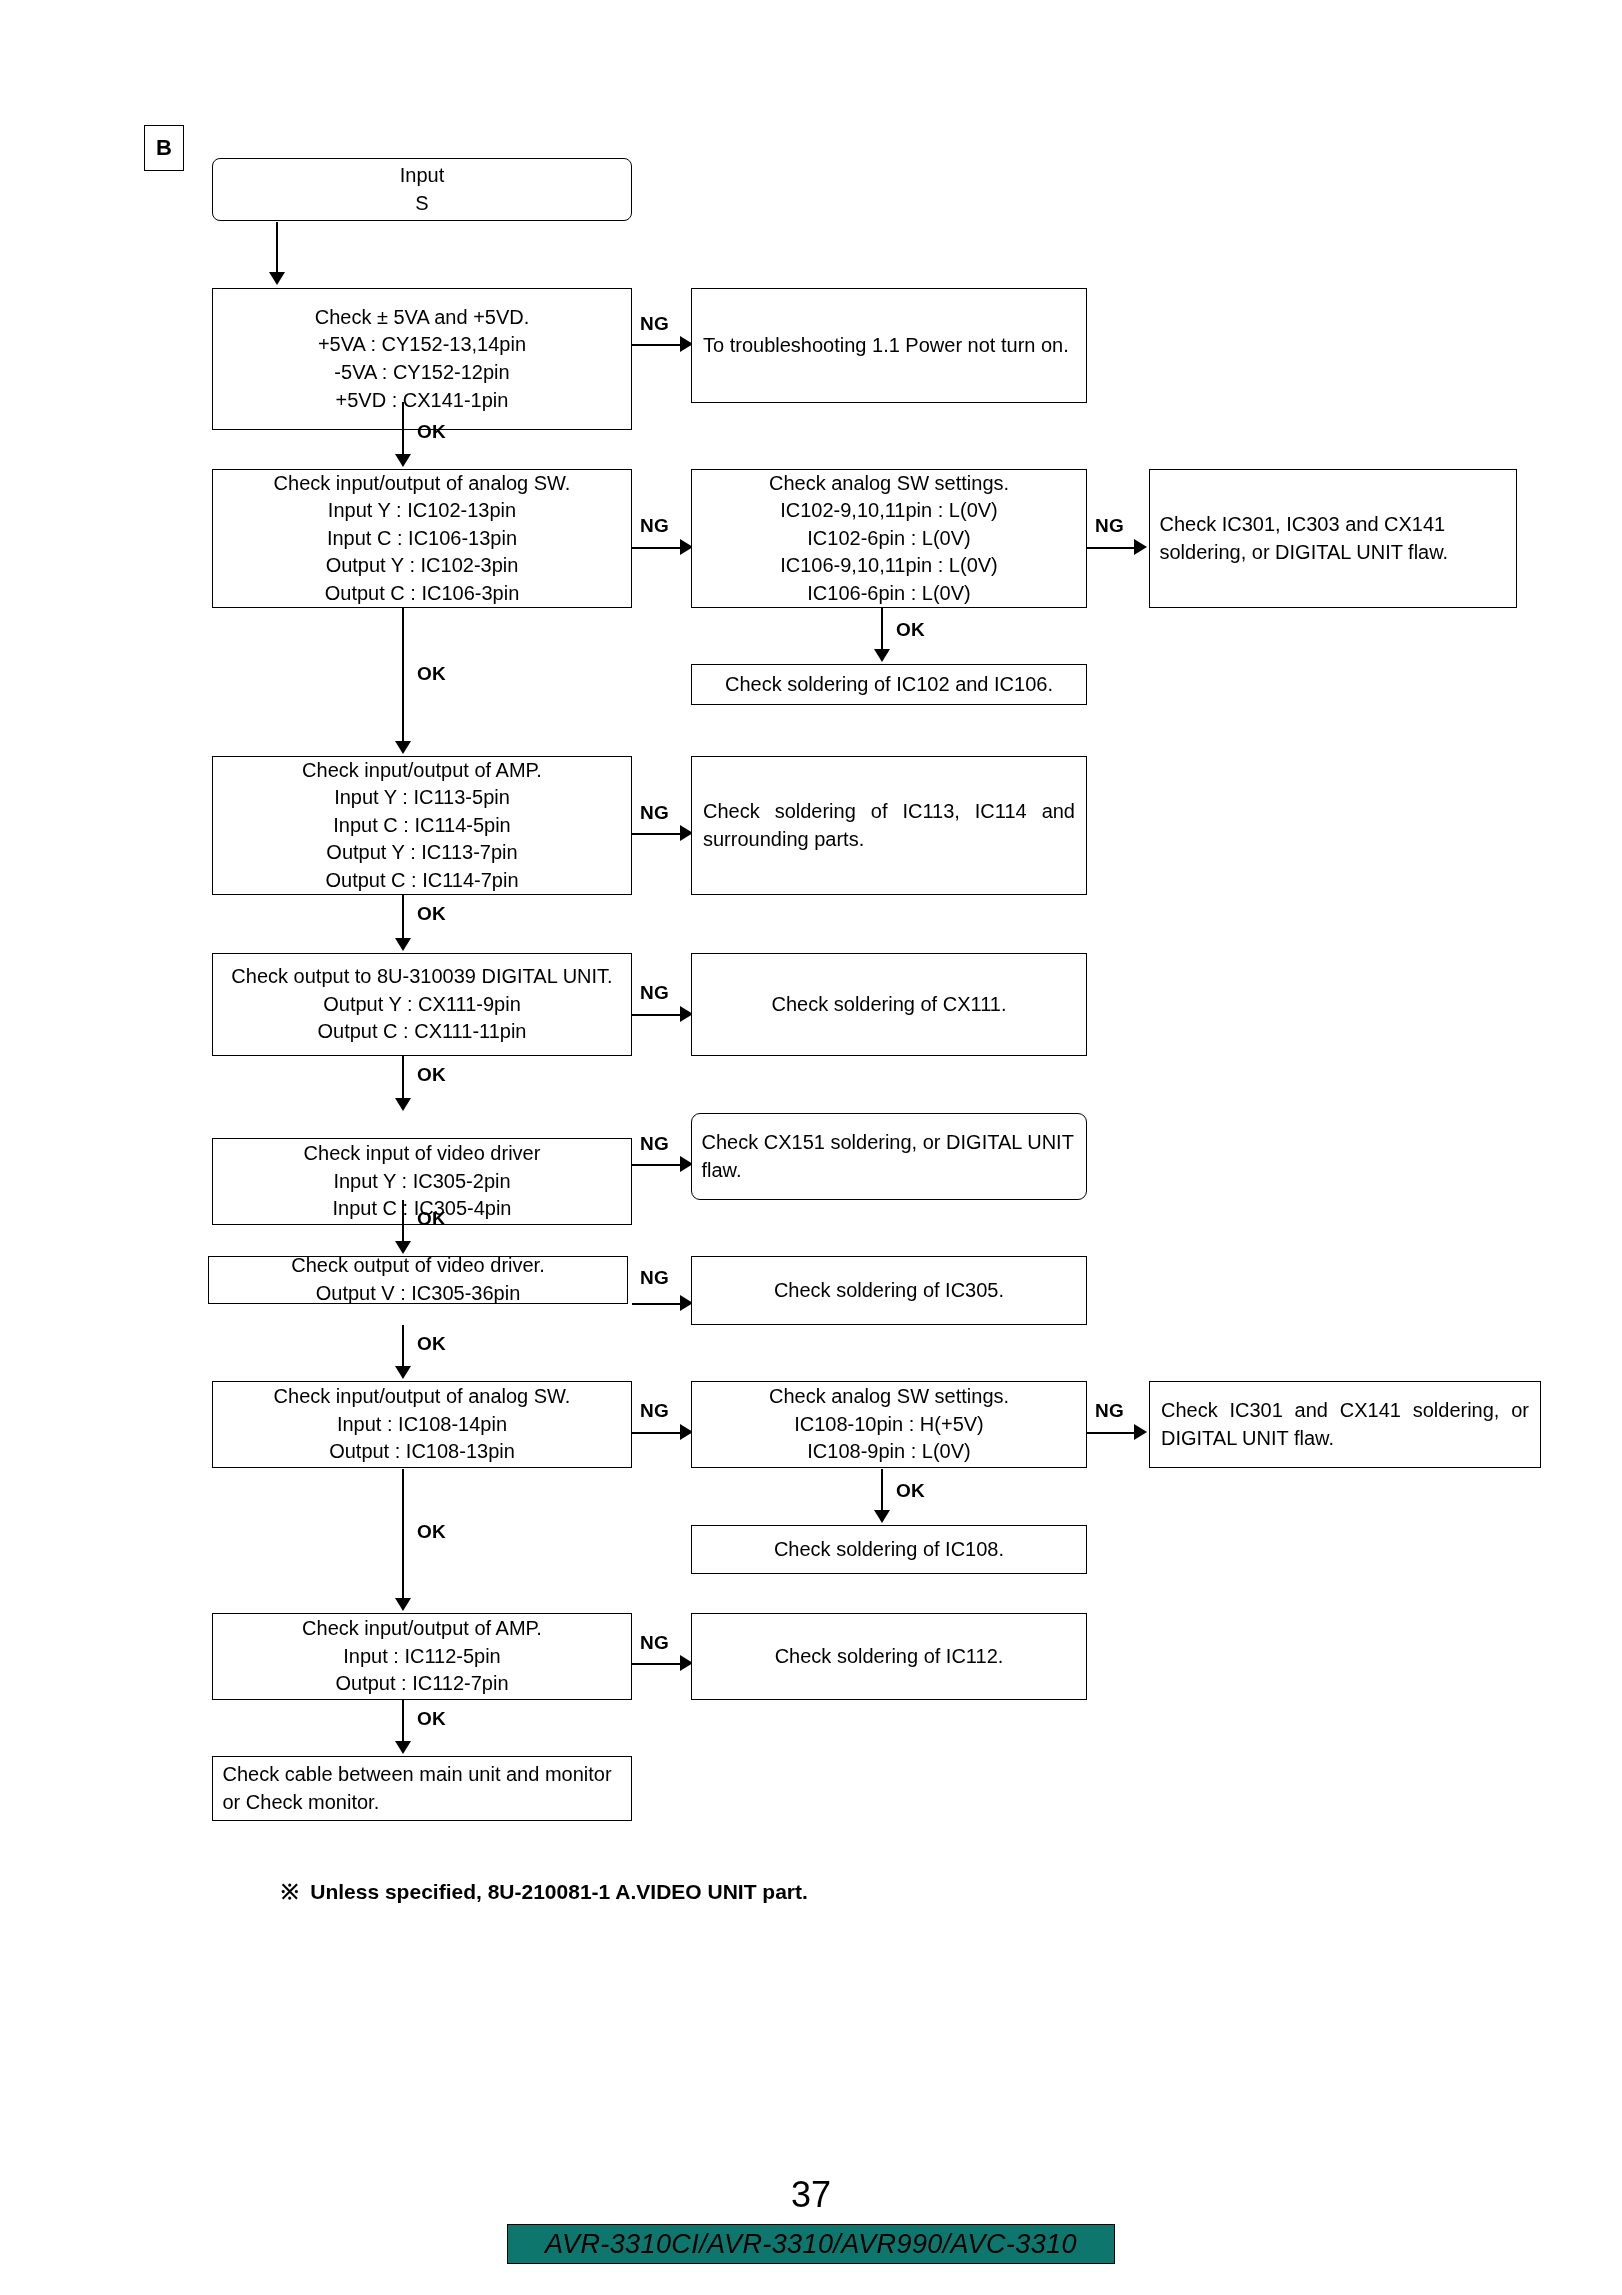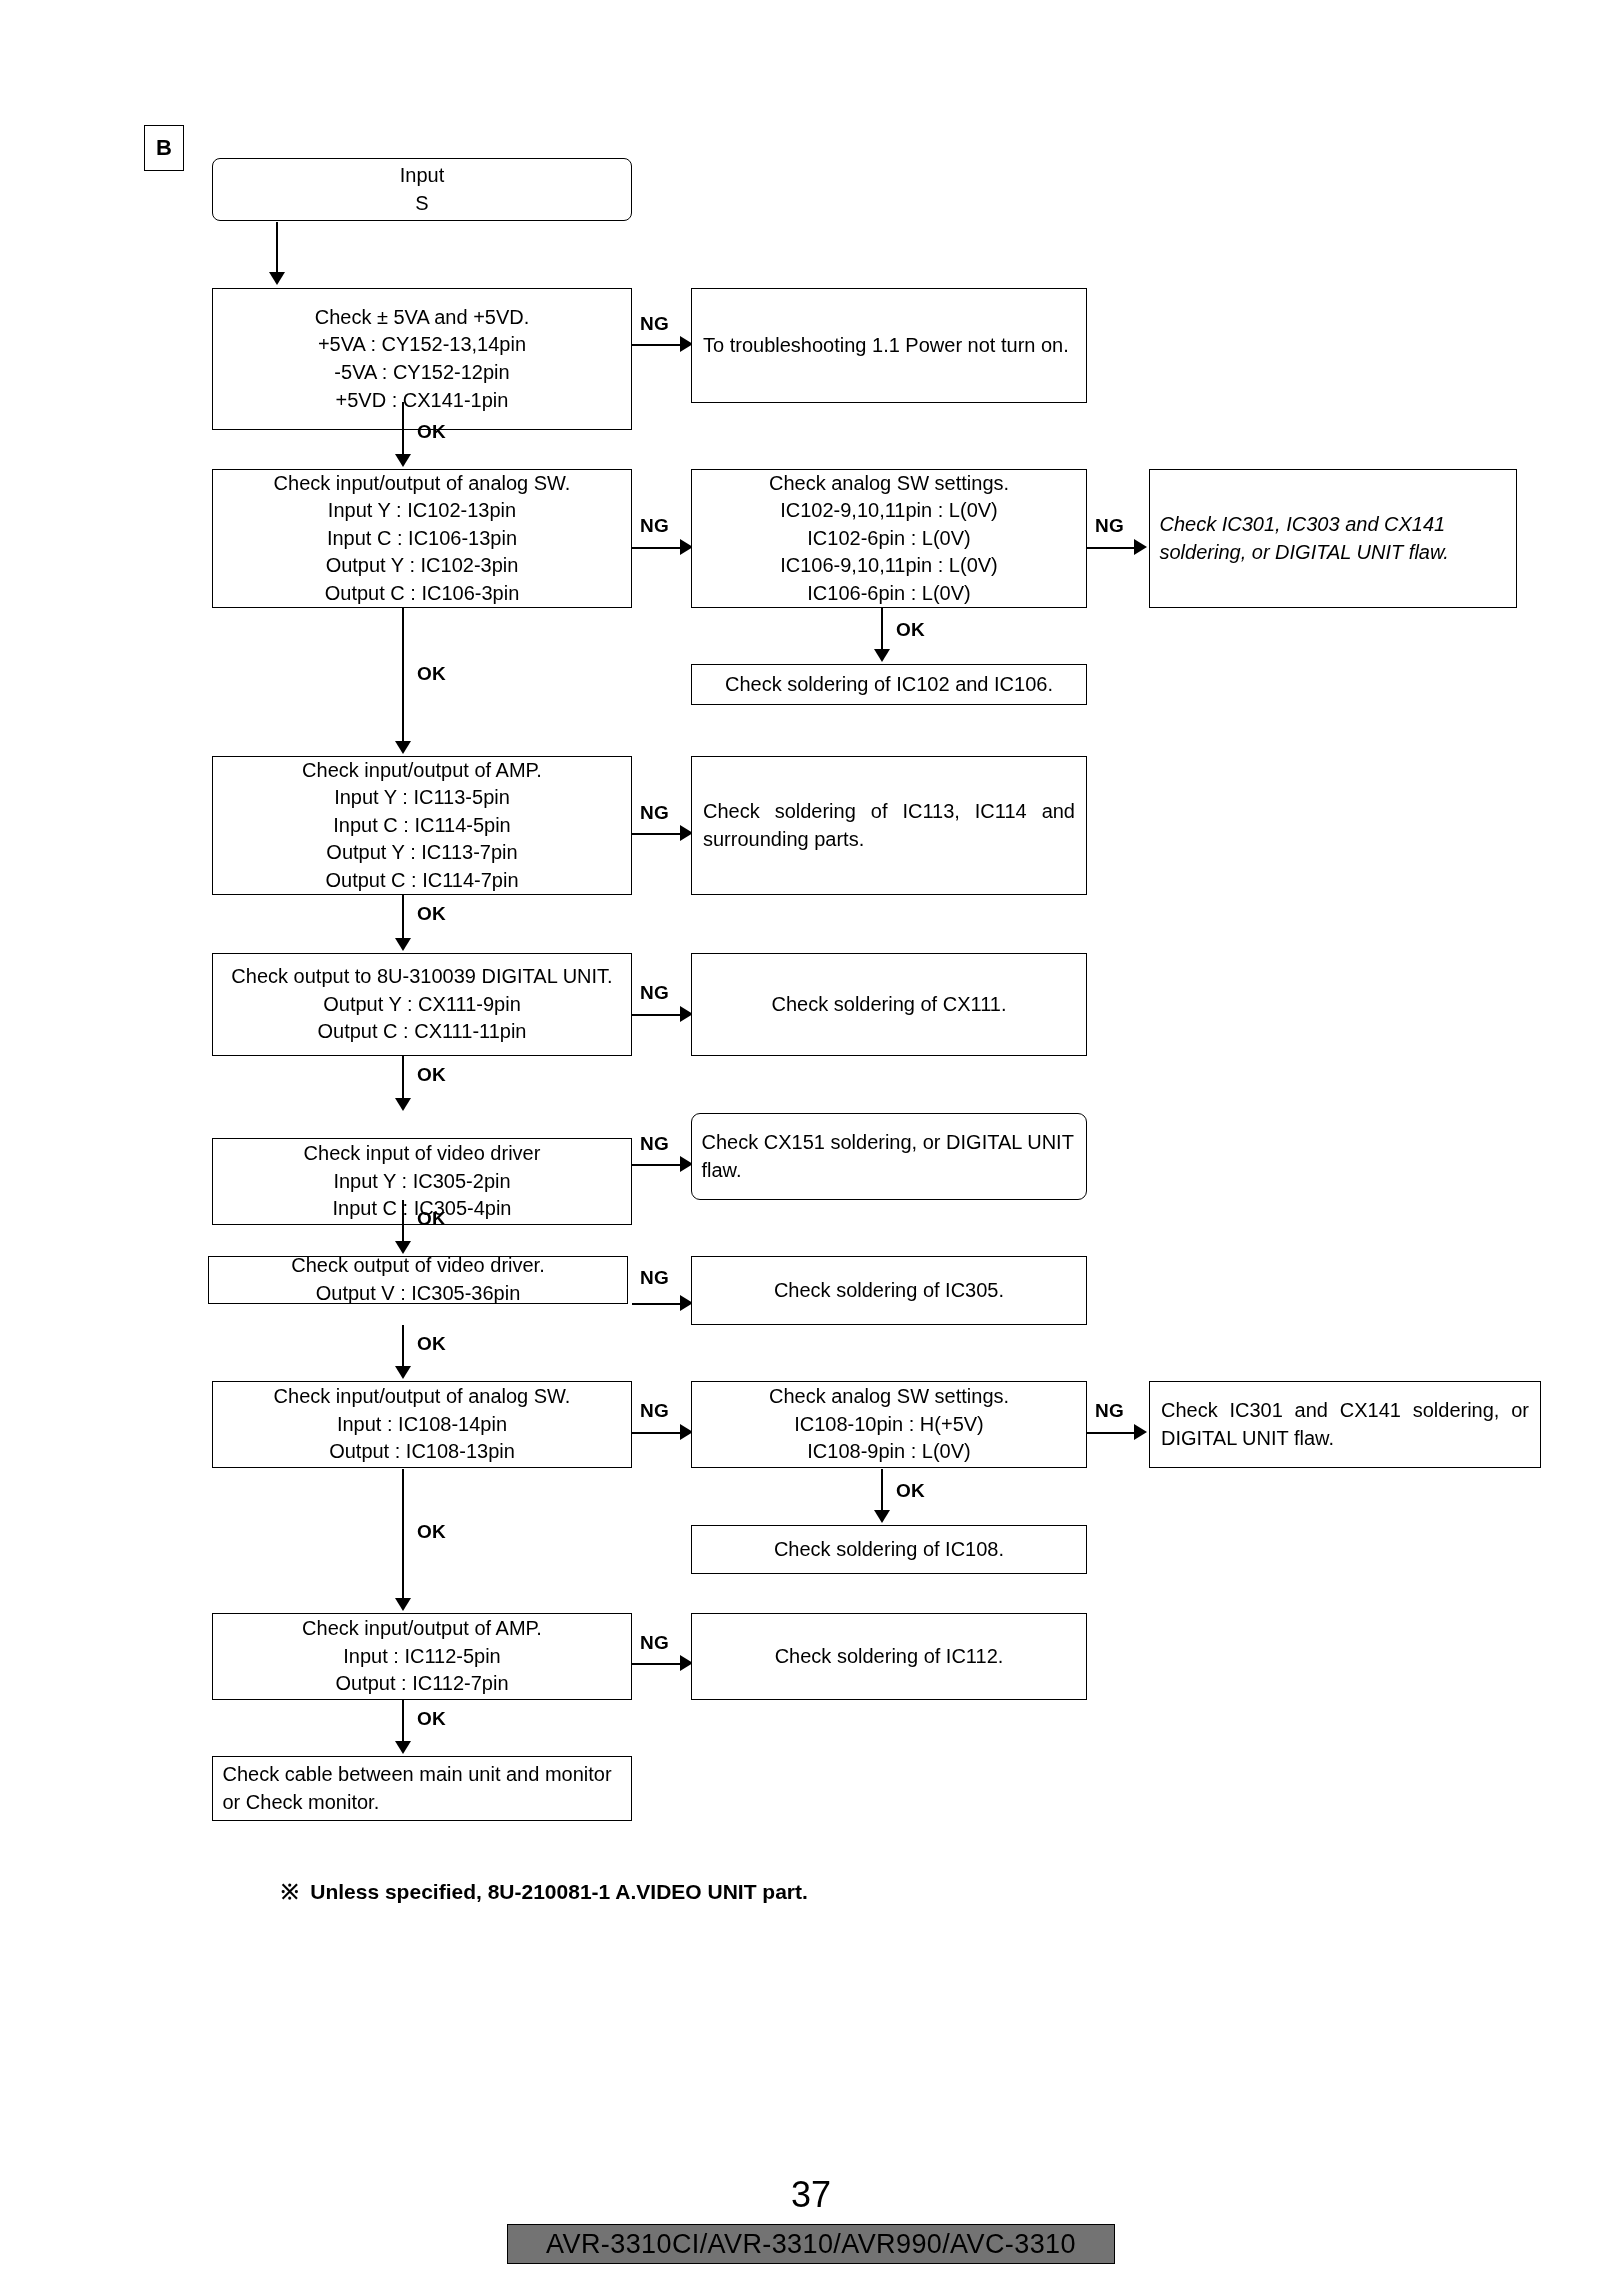--- a/index.html
+++ b/index.html
@@ -86,25 +86,26 @@
   }
   .page-num{
     position:absolute;
     width:100%;
     text-align:center;
     font-size:36px;
   }
   .model-bar{
     position:absolute;
     border:1.6px solid #000;
-    background:#737373;
+    background:#0f766e;
     box-sizing:border-box;
     display:flex;align-items:center;justify-content:center;
     font-size:27px;
     letter-spacing:0.4px;
+    font-style:italic;
   }
 </style>
 </head>
 <body>
 
 <div id="sheet">
 
   <div class="tag" style="left:144px;top:125px;width:40px;height:46px;">B</div>
 
   <div class="box" style="left:212px;top:158px;width:420px;height:63px;border-radius:8px;">Input
@@ -141,21 +142,21 @@
   <div class="box" style="left:691px;top:469px;width:396px;height:139px;">Check analog SW settings.
 IC102-9,10,11pin : L(0V)
 IC102-6pin : L(0V)
 IC106-9,10,11pin : L(0V)
 IC106-6pin : L(0V)</div>
 
   <div class="hline" style="left:1087px;top:547px;width:52px;"></div>
   <div class="arrow-right" style="left:1134px;top:539px;"></div>
   <div class="edge-label" style="left:1095px;top:515px;">NG</div>
 
-  <div class="box left-plain" style="left:1149px;top:469px;width:368px;height:139px;font-style:italic;">Check IC301, IC303 and CX141 soldering, or DIGITAL UNIT flaw.</div>
+  <div class="box left-plain" style="left:1149px;top:469px;width:368px;height:139px;">Check IC301, IC303 and CX141 soldering, or DIGITAL UNIT flaw.</div>
 
   <div class="vline" style="left:881px;top:608px;height:44px;"></div>
   <div class="arrow-down" style="left:874px;top:649px;"></div>
   <div class="edge-label" style="left:896px;top:619px;">OK</div>
 
   <div class="box" style="left:691px;top:664px;width:396px;height:41px;">Check soldering of IC102 and IC106.</div>
 
   <div class="vline" style="left:402px;top:608px;height:136px;"></div>
   <div class="arrow-down" style="left:395px;top:741px;"></div>
   <div class="edge-label" style="left:417px;top:663px;">OK</div>

